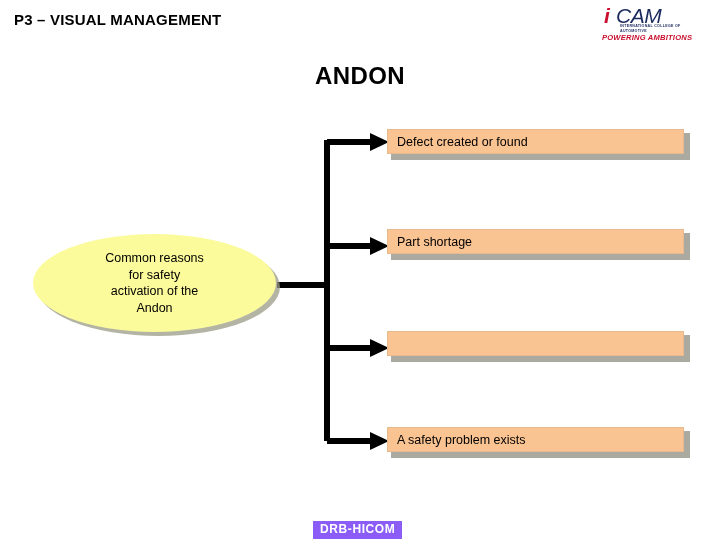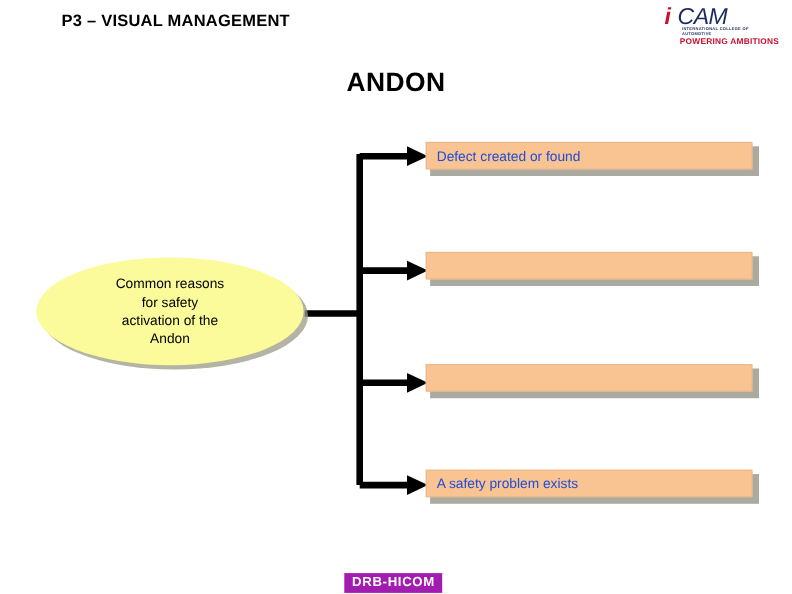--- a/index.html
+++ b/index.html
@@ -19,21 +19,20 @@
   
   #slide-title {
     position: absolute;
     left: 14px;
     top: 11px;
     font-size: 15px;
     font-weight: bold;
     color: #000000;
     letter-spacing: 0.2px;
     white-space: nowrap;
-    margin-left: 42px;
   }
 
   
   #brand-logo {
     position: absolute;
     left: 596px;
     top: 4px;
     width: 112px;
     height: 40px;
   }
@@ -71,24 +70,25 @@
     top: 20px;
     width: 86px;
     font-size: 3.6px;
     font-weight: bold;
     color: #1b2a5e;
     line-height: 4.6px;
     letter-spacing: 0.3px;
   }
   #brand-logo .logo-tag {
     position: absolute;
-    left: 22px;
+    left: 6px;
     top: 29px;
     font-size: 7.6px;
     font-weight: bold;
+    font-style: italic;
     color: #c8102e;
     letter-spacing: 0.2px;
     white-space: nowrap;
   }
 
   
   #main-heading {
     position: absolute;
     left: 0;
     top: 62px;
@@ -180,36 +180,36 @@
     box-sizing: border-box;
   }
   .reason-box .box-label {
     position: absolute;
     left: 10px;
     top: 0;
     height: 25px;
     display: flex;
     align-items: center;
     font-size: 12.5px;
-    color: #1d4ed8;
+    color: #000000;
     white-space: nowrap;
   }
 
   #reason-box-1 { top: 129px; }
   #reason-box-2 { top: 229px; }
   #reason-box-3 { top: 331px; }
   #reason-box-4 { top: 427px; padding-left: 12px; }
 
   
   #footer-logo {
     position: absolute;
     left: 313px;
     top: 521px;
     padding: 2px 7px 3px 7px;
-    background: #a21caf;
+    background: #8b5cf6;
     color: #ffffff;
     font-size: 12px;
     font-weight: bold;
     letter-spacing: 0.6px;
     line-height: 13px;
   }
 </style>
 </head>
 <body>
 
@@ -258,20 +258,21 @@
 
 <div class="reason-box" id="reason-box-1">
   <div class="box-shadow"></div>
   <div class="box-body"></div>
   <div class="box-label">Defect created or found</div>
 </div>
 
 <div class="reason-box" id="reason-box-2">
   <div class="box-shadow"></div>
   <div class="box-body"></div>
+  <div class="box-label">Part shortage</div>
 </div>
 
 <div class="reason-box" id="reason-box-3">
   <div class="box-shadow"></div>
   <div class="box-body"></div>
 </div>
 
 <div class="reason-box" id="reason-box-4">
   <div class="box-shadow"></div>
   <div class="box-body"></div>

